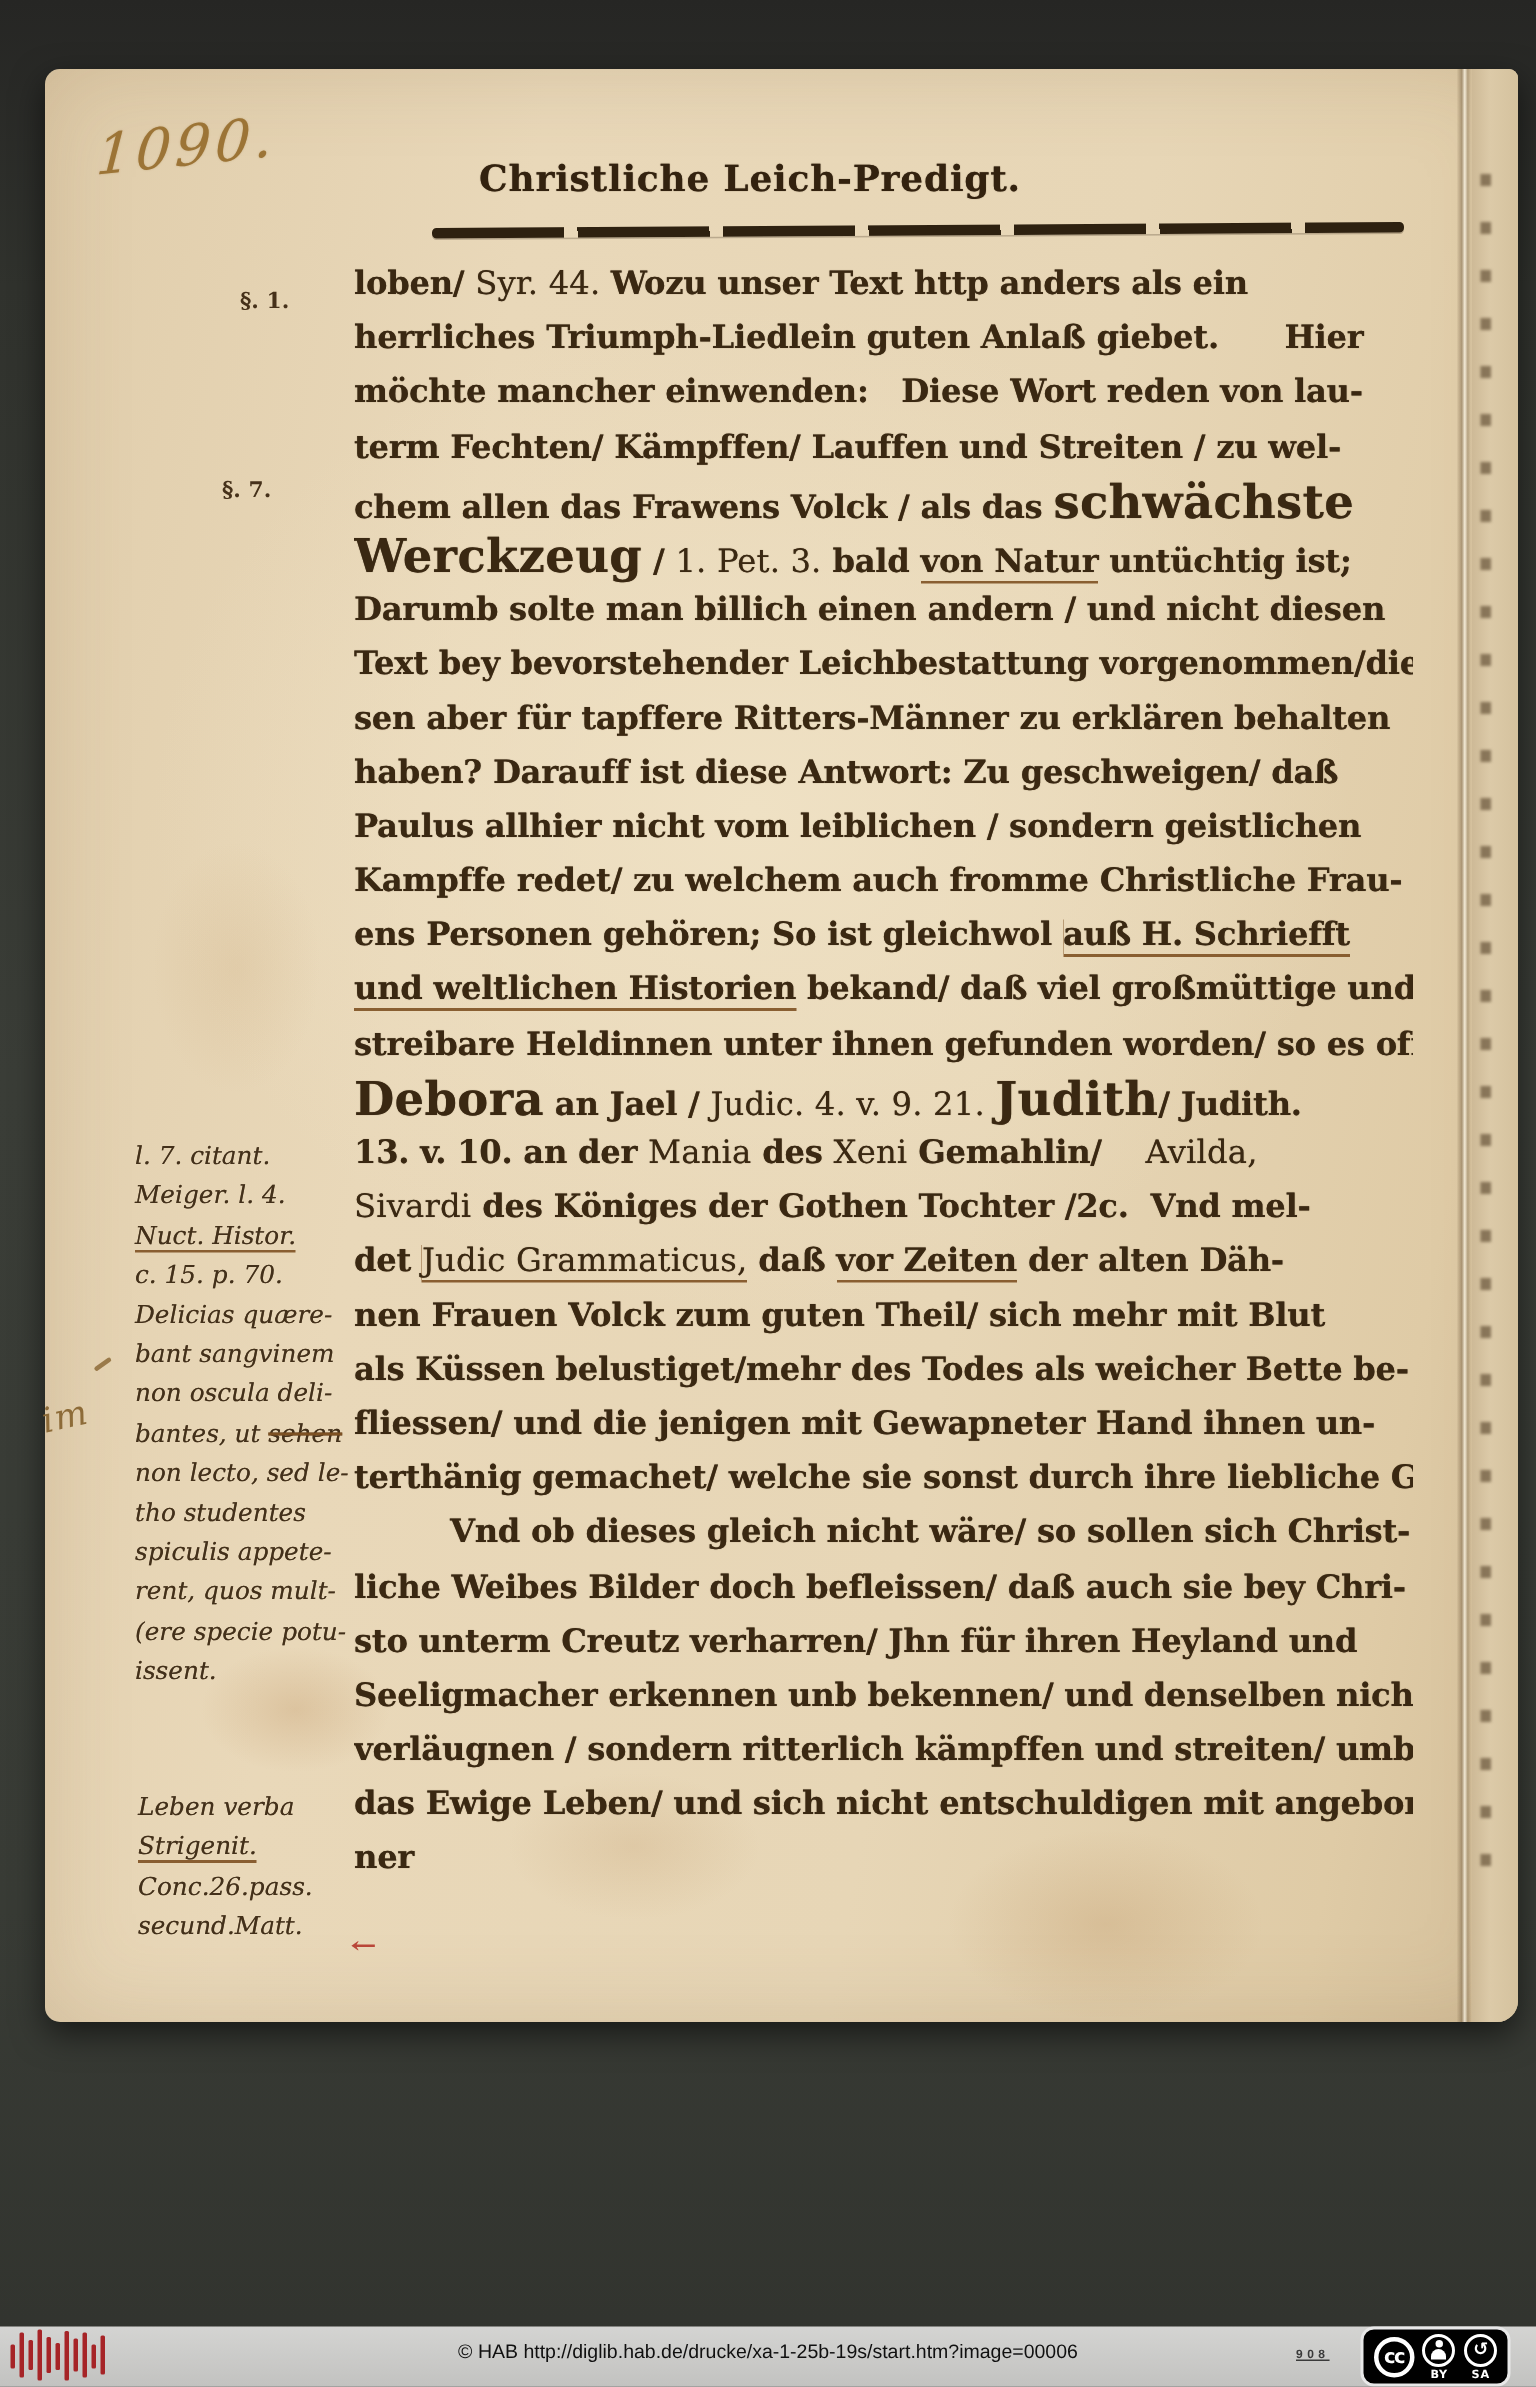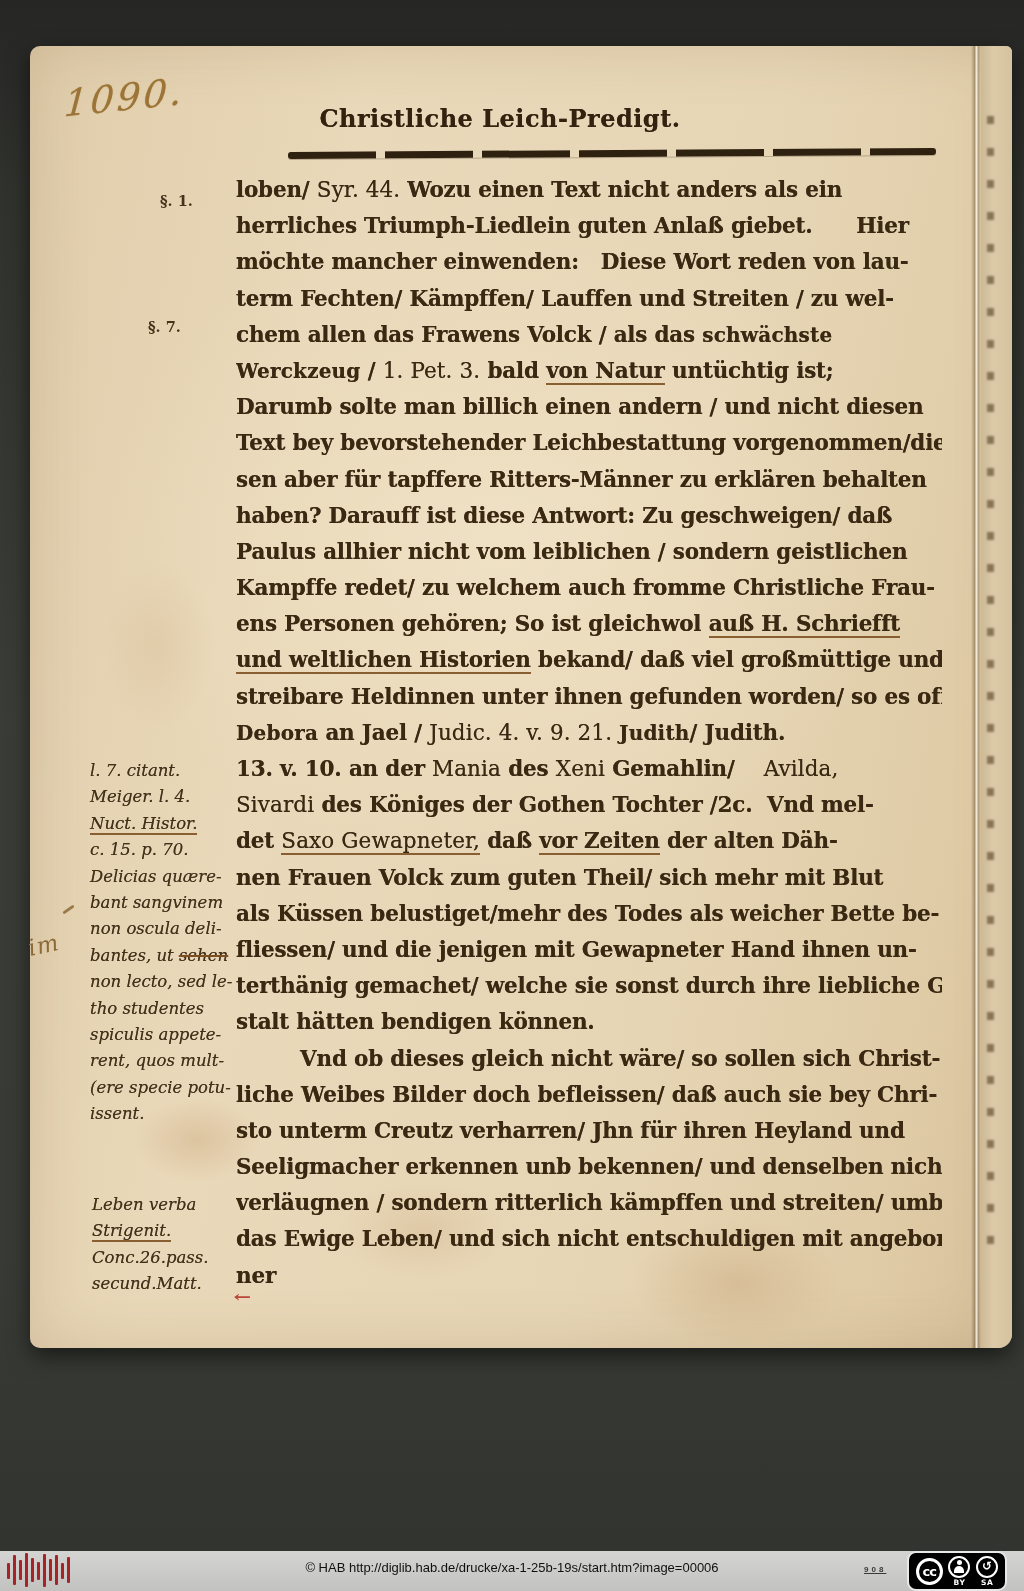--- a/index.html
+++ b/index.html
@@ -52,21 +52,21 @@
   
   .body-text{
     position:absolute;left:206px;top:126px;width:706px;overflow:hidden;
   }
   .tl{
     position:relative;height:36.2px;line-height:36.2px;white-space:nowrap;
     font-size:21.5px;font-weight:bold;color:#3a2812;letter-spacing:-.2px;
     text-shadow:0 0 .5px rgba(58,40,18,.75);
   }
   .seg-n{}
-  .seg-b{font-size:20px;letter-spacing:.2px;margin-top:36px;}
+  .seg-b{font-size:31px;letter-spacing:.2px;margin-top:36px;}
   .seg-a,.seg-au{font-weight:normal;letter-spacing:.1px;}
   .seg-u,.seg-au{box-shadow:0 2px 0 rgba(126,81,34,.9);}
   .seg-st{text-decoration:line-through;text-decoration-thickness:2px;text-decoration-color:rgba(126,81,34,.95);}
   
   .sec-mark{position:absolute;font-size:14.5px;font-weight:bold;color:#46311a;}
   .sec-mark.m1{left:130px;top:146px;}
   .sec-mark.m2{left:118px;top:272px;}
   .margin-notes{position:absolute;width:152px;color:#43301a;font-style:italic;}
   .margin-notes.g1{left:60px;top:712px;}
   .margin-notes.g2{left:62px;top:1146px;}
@@ -133,44 +133,43 @@
 
 <div class="page">
   <div class="hand-number">1090.</div>
   <div class="header-title">Christliche Leich-Predigt.</div>
   <div class="header-rule"></div>
 
   <div class="sec-mark m1">§. 1.</div>
   <div class="sec-mark m2">§. 7.</div>
 
   <div class="body-text" id="body-text">
-      <div class="tl"><span class="seg-n">loben/ </span><span class="seg-a">Syr. 44. </span><span class="seg-n">Wozu einen Text nicht anders als ein</span></div>
+      <div class="tl"><span class="seg-n">loben/ </span><span class="seg-a">Syr. 44. </span><span class="seg-n">Wozu unser Text http anders als ein</span></div>
       <div class="tl"><span class="seg-n">herrliches Triumph-Liedlein guten Anlaß giebet.&nbsp;&nbsp;&nbsp;&nbsp;&nbsp; Hier</span></div>
       <div class="tl"><span class="seg-n">möchte mancher einwenden:&nbsp;&nbsp; Diese Wort reden von lau-</span></div>
       <div class="tl"><span class="seg-n">term Fechten/ Kämpffen/ Lauffen und Streiten / zu wel-</span></div>
       <div class="tl"><span class="seg-n">chem allen das Frawens Volck / als das </span><span class="seg-b">schwächste</span></div>
       <div class="tl"><span class="seg-b">Werckzeug</span><span class="seg-n"> / </span><span class="seg-a">1. Pet. 3.</span><span class="seg-n"> bald </span><span class="seg-u">von Natur</span><span class="seg-n"> untüchtig ist;</span></div>
       <div class="tl"><span class="seg-n">Darumb solte man billich einen andern / und nicht diesen</span></div>
       <div class="tl"><span class="seg-n">Text bey bevorstehender Leichbestattung vorgenommen/die-</span></div>
       <div class="tl"><span class="seg-n">sen aber für tapffere Ritters-Männer zu erklären behalten</span></div>
       <div class="tl"><span class="seg-n">haben? Darauff ist diese Antwort: Zu geschweigen/ daß</span></div>
       <div class="tl"><span class="seg-n">Paulus allhier nicht vom leiblichen / sondern geistlichen</span></div>
       <div class="tl"><span class="seg-n">Kampffe redet/ zu welchem auch fromme Christliche Frau-</span></div>
       <div class="tl"><span class="seg-n">ens Personen gehören; So ist gleichwol </span><span class="seg-u">auß H. Schriefft</span></div>
       <div class="tl"><span class="seg-u">und weltlichen Historien</span><span class="seg-n"> bekand/ daß viel großmüttige und</span></div>
       <div class="tl"><span class="seg-n">streibare Heldinnen unter ihnen gefunden worden/ so es off-</span></div>
       <div class="tl"><span class="seg-b">Debora</span><span class="seg-n"> an Jael / </span><span class="seg-a">Judic. 4. v. 9. 21. </span><span class="seg-b">Judith</span><span class="seg-n">/ Judith.</span></div>
       <div class="tl"><span class="seg-n">13. v. 10. an der </span><span class="seg-a">Mania</span><span class="seg-n"> des </span><span class="seg-a">Xeni</span><span class="seg-n"> Gemahlin/&nbsp;&nbsp;&nbsp; </span><span class="seg-a">Avilda,</span></div>
       <div class="tl"><span class="seg-a">Sivardi</span><span class="seg-n"> des Königes der Gothen Tochter /2c.&nbsp; Vnd mel-</span></div>
-      <div class="tl"><span class="seg-n">det </span><span class="seg-au">Saxo Gewapneter,</span><span class="seg-n"> daß </span><span class="seg-u">vor Zeiten</span><span class="seg-n"> der alten Däh-</span></div>
+      <div class="tl"><span class="seg-n">det </span><span class="seg-au">Judic Grammaticus,</span><span class="seg-n"> daß </span><span class="seg-u">vor Zeiten</span><span class="seg-n"> der alten Däh-</span></div>
       <div class="tl"><span class="seg-n">nen Frauen Volck zum guten Theil/ sich mehr mit Blut</span></div>
       <div class="tl"><span class="seg-n">als Küssen belustiget/mehr des Todes als weicher Bette be-</span></div>
       <div class="tl"><span class="seg-n">fliessen/ und die jenigen mit Gewapneter Hand ihnen un-</span></div>
       <div class="tl"><span class="seg-n">terthänig gemachet/ welche sie sonst durch ihre liebliche Ge-</span></div>
-      <div class="tl"><span class="seg-n">stalt hätten bendigen können.</span></div>
       <div class="tl" style="padding-left: 64px;"><span class="seg-n">Vnd ob dieses gleich nicht wäre/ so sollen sich Christ-</span></div>
       <div class="tl"><span class="seg-n">liche Weibes Bilder doch befleissen/ daß auch sie bey Chri-</span></div>
       <div class="tl"><span class="seg-n">sto unterm Creutz verharren/ Jhn für ihren Heyland und</span></div>
       <div class="tl"><span class="seg-n">Seeligmacher erkennen unb bekennen/ und denselben nicht</span></div>
       <div class="tl"><span class="seg-n">verläugnen / sondern ritterlich kämpffen und streiten/ umb</span></div>
       <div class="tl"><span class="seg-n">das Ewige Leben/ und sich nicht entschuldigen mit angebor-</span></div>
       <div class="tl" style="text-align: left;"><span class="seg-n">ner</span></div>
     </div>
 
   <div class="margin-notes g1" id="margin-notes-1">

